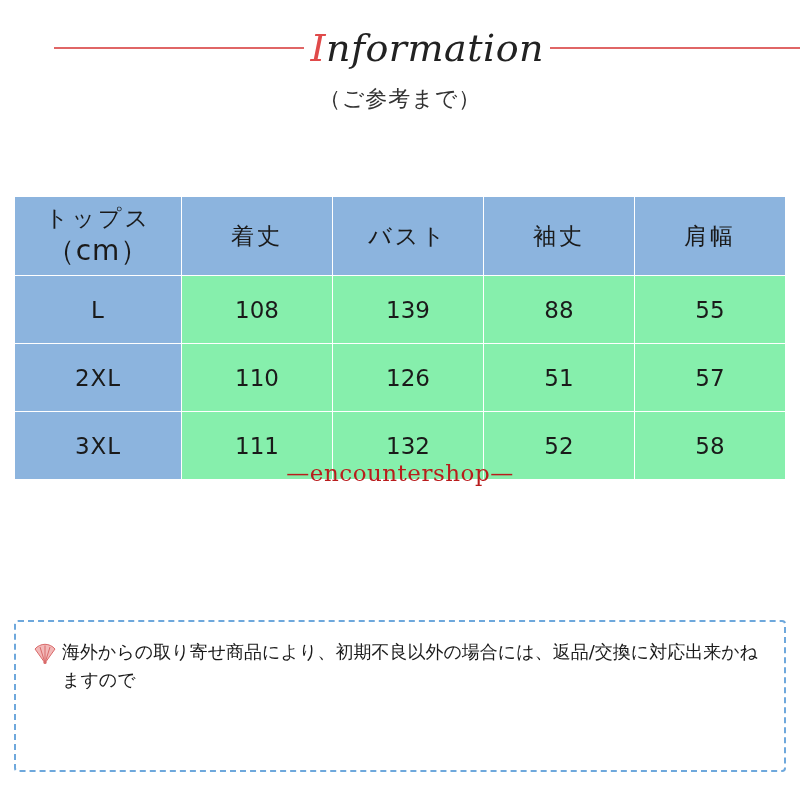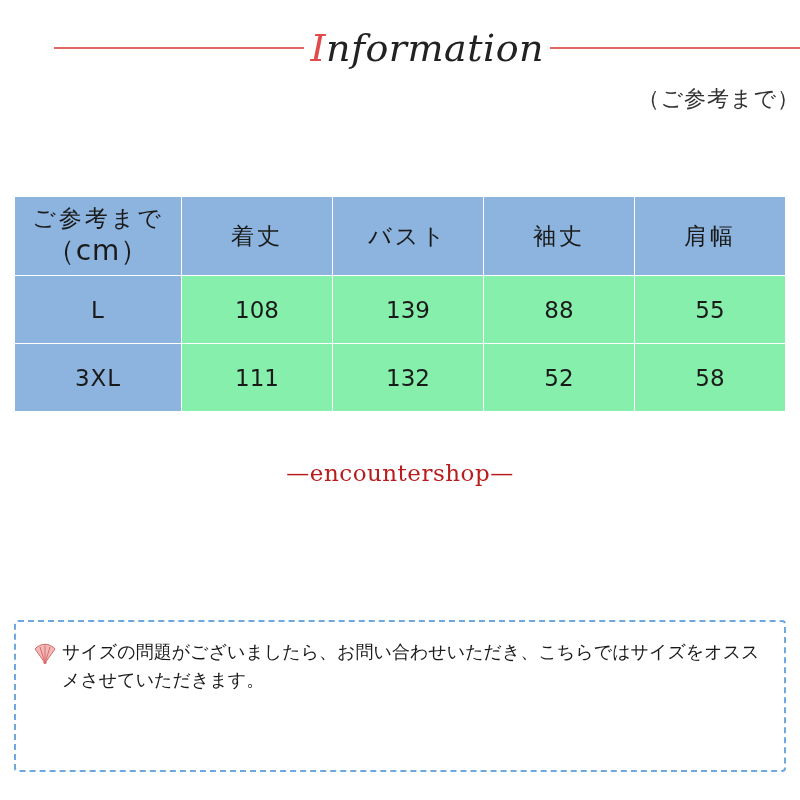--- a/index.html
+++ b/index.html
@@ -48,21 +48,21 @@
     white-space: nowrap;
   }
   .title-word .accent {
     color: #e04a4a;
   }
   .subtitle {
     position: absolute;
     top: 84px;
     left: 0;
     width: 800px;
-    text-align: right;
+    text-align: center;
     font-size: 22px;
     color: #333333;
     font-family: "DejaVu Sans", sans-serif;
     letter-spacing: 1px;
   }
 
   
   .table-wrap {
     position: absolute;
     top: 196px;
@@ -164,35 +164,42 @@
     <div class="rule right"></div>
   </div>
   <div class="subtitle">（ご参考まで）</div>
 
   <div class="table-wrap">
     <table class="size-table">
       <tbody>
         <tr class="head">
           <td class="rowhead">
             <div class="head-multiline">
-              <div>ご参考まで</div>
+              <div>トップス</div>
               <div class="unit">（cm）</div>
             </div>
           </td>
           <td>着丈</td>
           <td>バスト</td>
           <td>袖丈</td>
           <td>肩幅</td>
         </tr>
         <tr>
           <td class="rowhead">L</td>
           <td class="val">108</td>
           <td class="val">139</td>
           <td class="val">88</td>
           <td class="val">55</td>
+        </tr>
+        <tr>
+          <td class="rowhead">2XL</td>
+          <td class="val">110</td>
+          <td class="val">126</td>
+          <td class="val">51</td>
+          <td class="val">57</td>
         </tr>
         <tr>
           <td class="rowhead">3XL</td>
           <td class="val">111</td>
           <td class="val">132</td>
           <td class="val">52</td>
           <td class="val">58</td>
         </tr>
       </tbody>
     </table>
@@ -202,17 +209,17 @@
 
   <div class="notice">
     <div class="notice-line">
       <span class="fan-icon">
         <svg width="26" height="26" viewBox="0 0 26 26">
           <path d="M13 23 L3 9 A13 13 0 0 1 23 9 Z" fill="#f2b8b8" stroke="#d96a6a" stroke-width="1"></path>
           <path d="M13 23 L8 7 M13 23 L13 5.5 M13 23 L18 7" stroke="#d96a6a" stroke-width="1" fill="none"></path>
           <circle cx="13" cy="22.5" r="1.6" fill="#d96a6a"></circle>
         </svg>
       </span>
-      <span class="notice-text">サイズの問題がございましたら、お問い合わせいただき、こちらではサイズをオススメさせていただきます。</span>
+      <span class="notice-text">海外からの取り寄せ商品により、初期不良以外の場合には、返品/交換に対応出来かねますので</span>
     </div>
   </div>
 
 </div>
 
 </body></html>

